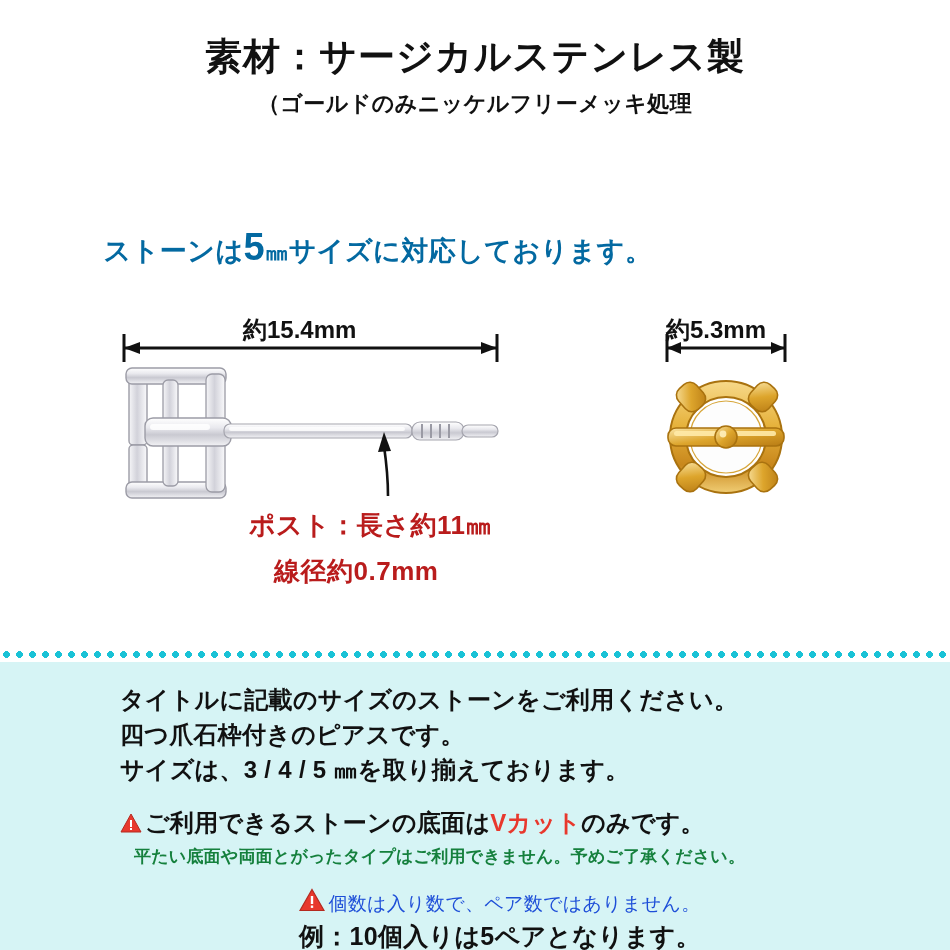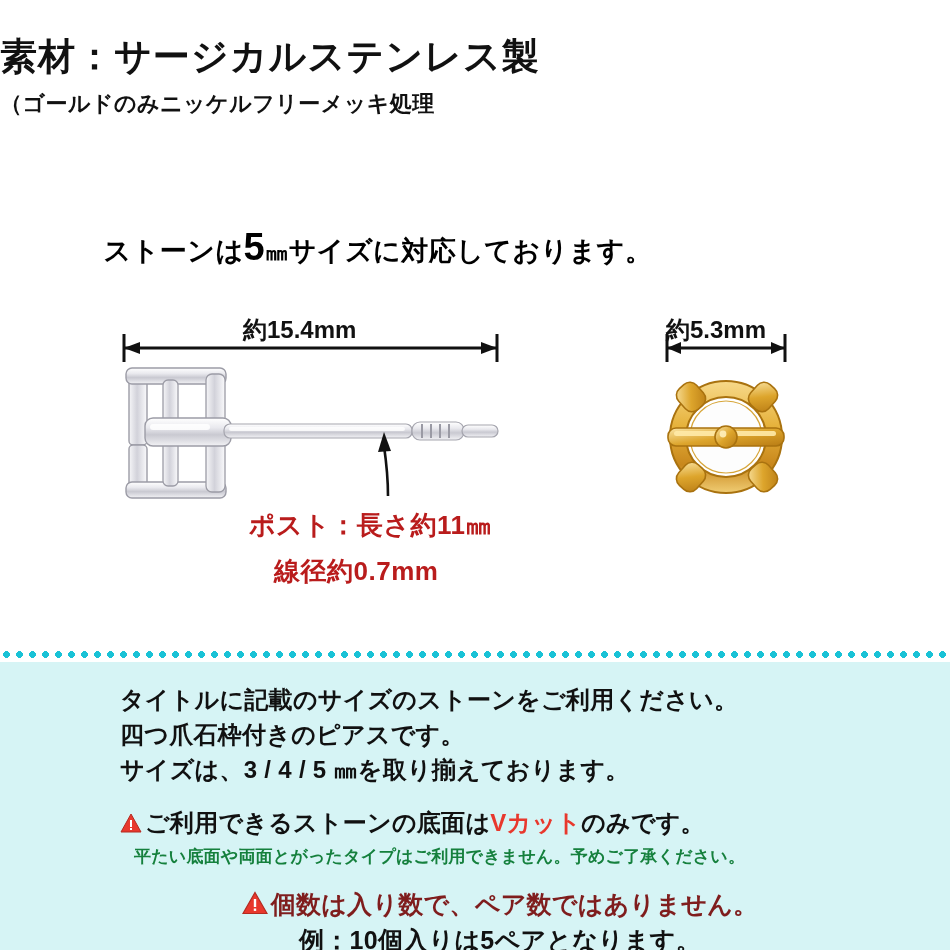--- a/index.html
+++ b/index.html
@@ -17,20 +17,21 @@
     height: 950px;
     background: #ffffff;
   }
 
   
   .header {
     position: absolute;
     top: 34px;
     left: 0;
     width: 950px;
+    text-align: center;
   }
   .header-title {
     font-size: 37px;
     font-weight: bold;
     letter-spacing: 1px;
     color: #111111;
     line-height: 1.25;
   }
   .header-sub1 {
     margin-top: 9px;
@@ -49,21 +50,21 @@
 
   
   .stone-line {
     position: absolute;
     top: 228px;
     left: 0;
     width: 756px;
     text-align: center;
     font-size: 27px;
     font-weight: bold;
-    color: #000000;
+    color: #0369a1;
     letter-spacing: 0.5px;
   }
   .stone-line .big {
     font-size: 38px;
     line-height: 1;
   }
   .stone-line .mm {
     font-size: 23px;
   }
 
@@ -148,23 +149,23 @@
     margin-top: 6px;
     margin-left: 14px;
     font-size: 17px;
     font-weight: bold;
     color: #15803d;
     letter-spacing: 0.2px;
   }
   .info-warn2 {
     margin-top: 20px;
     text-align: center;
-    font-size: 25px;
-    font-weight: bold;
-    color: #7f1d1d;
+    font-size: 19px;
+    font-weight: normal;
+    color: #1d4ed8;
     letter-spacing: 0.3px;
   }
   .info-warn3 {
     margin-top: 3px;
     text-align: center;
     font-size: 25px;
     font-weight: bold;
     color: #111111;
     letter-spacing: 0.3px;
   }

